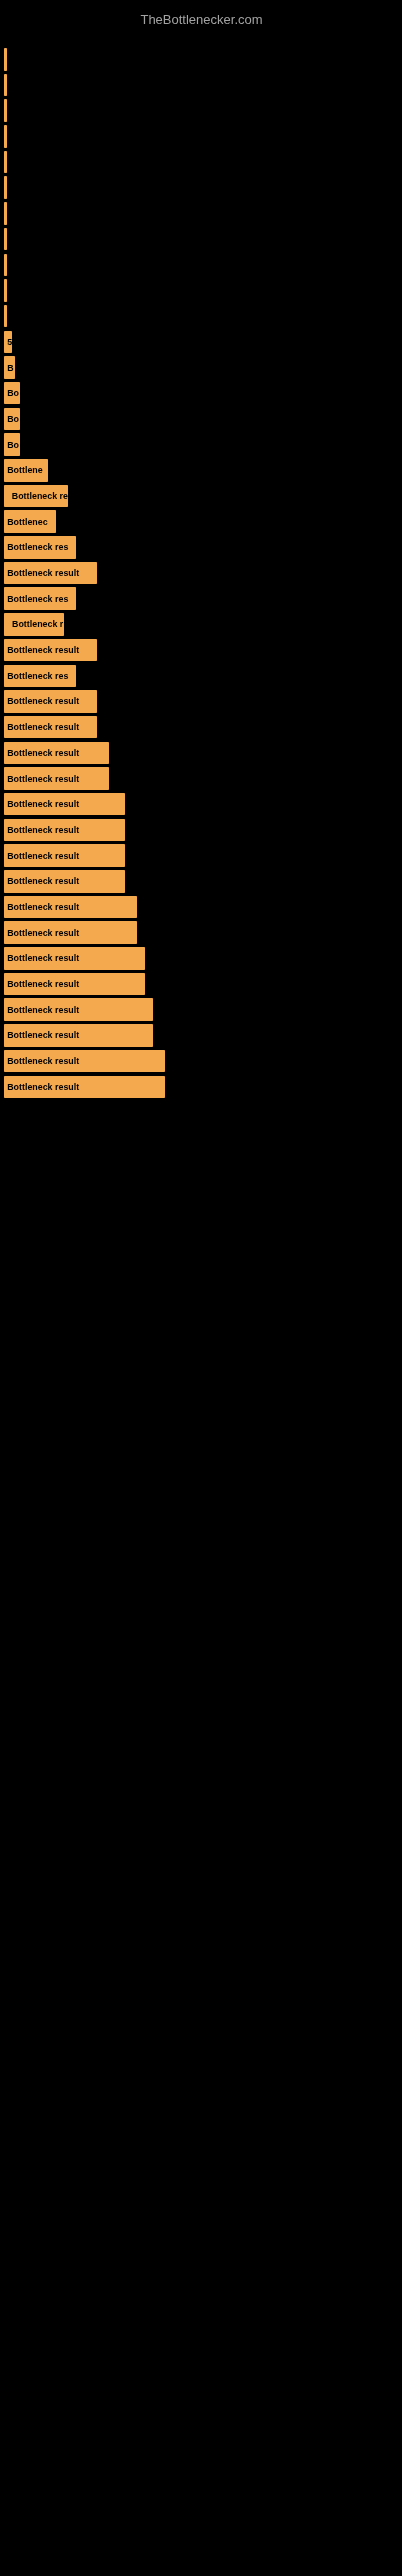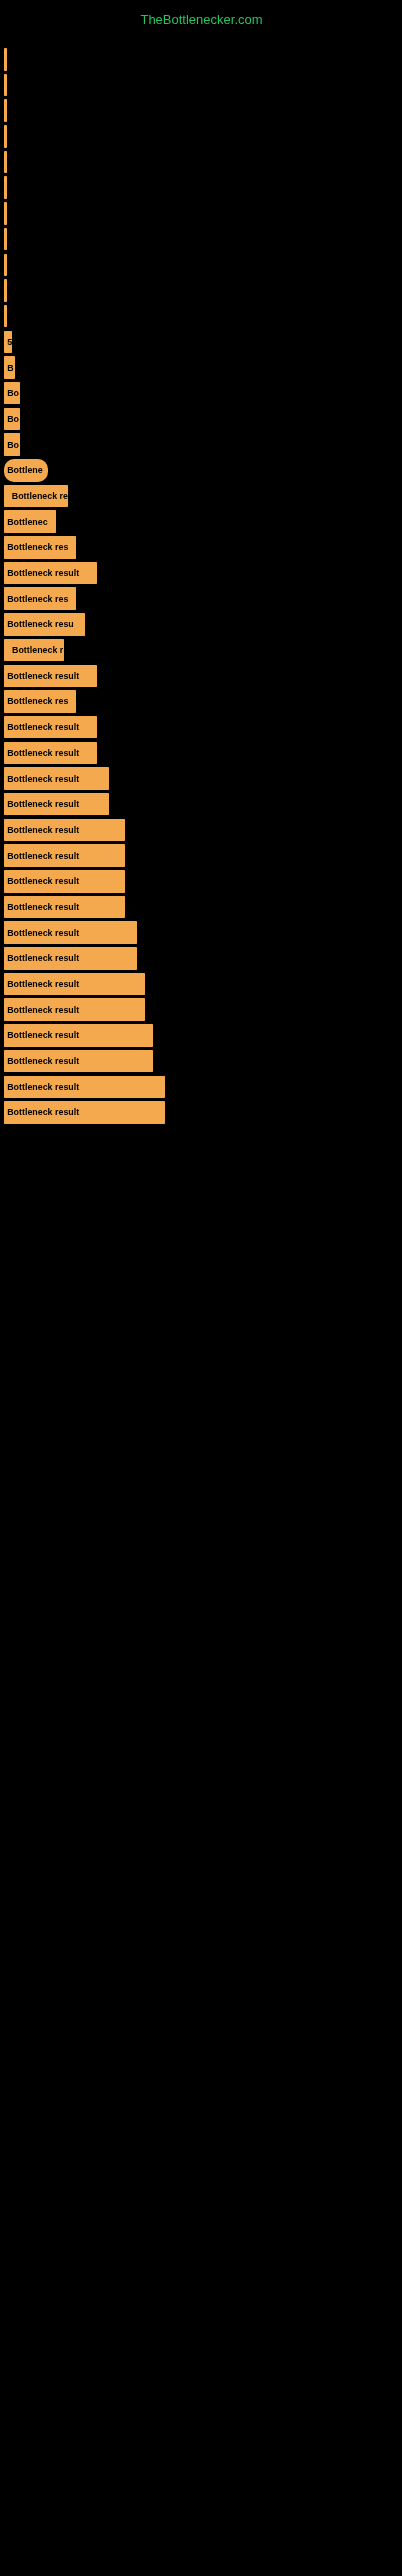--- a/index.html
+++ b/index.html
@@ -10,21 +10,21 @@
 
     body {
       background-color: #000000;
       width: 403px;
       min-height: 2576px;
       font-family: Arial, sans-serif;
       position: relative;
     }
 
     .site-title {
-      color: #22c55e;
+      color: #a3a3a3;
       font-size: 13px;
       text-align: center;
       padding: 8px;
       position: absolute;
       top: 4px;
       left: 0;
       right: 0;
     }
 
     .bars-container {
@@ -116,21 +116,21 @@
       <div class="bar" style="width: 16px;">
         <span class="bar-label">Bo</span>
       </div>
     </div>
     <div class="bar-row">
       <div class="bar" style="width: 16px;">
         <span class="bar-label">Bo</span>
       </div>
     </div>
     <div class="bar-row">
-      <div class="bar" style="width: 44px; border-radius: 10px;">
+      <div class="bar" style="width: 44px;">
         <span class="bar-label">Bottlene</span>
       </div>
     </div>
     <div class="bar-row">
       <div class="bar" style="width: 64px; justify-content: flex-end;">
         <span class="bar-label">Bottleneck re</span>
       </div>
     </div>
     <div class="bar-row">
       <div class="bar" style="width: 52px;">
@@ -146,25 +146,20 @@
       <div class="bar" style="width: 93px;">
         <span class="bar-label">Bottleneck result</span>
       </div>
     </div>
     <div class="bar-row">
       <div class="bar" style="width: 72px;">
         <span class="bar-label">Bottleneck res</span>
       </div>
     </div>
     <div class="bar-row">
-      <div class="bar" style="width: 81px;">
-        <span class="bar-label">Bottleneck resu</span>
-      </div>
-    </div>
-    <div class="bar-row">
       <div class="bar" style="width: 60px; padding-left: 8px;">
         <span class="bar-label">Bottleneck r</span>
       </div>
     </div>
     <div class="bar-row">
       <div class="bar" style="width: 93px;">
         <span class="bar-label">Bottleneck result</span>
       </div>
     </div>
     <div class="bar-row">

